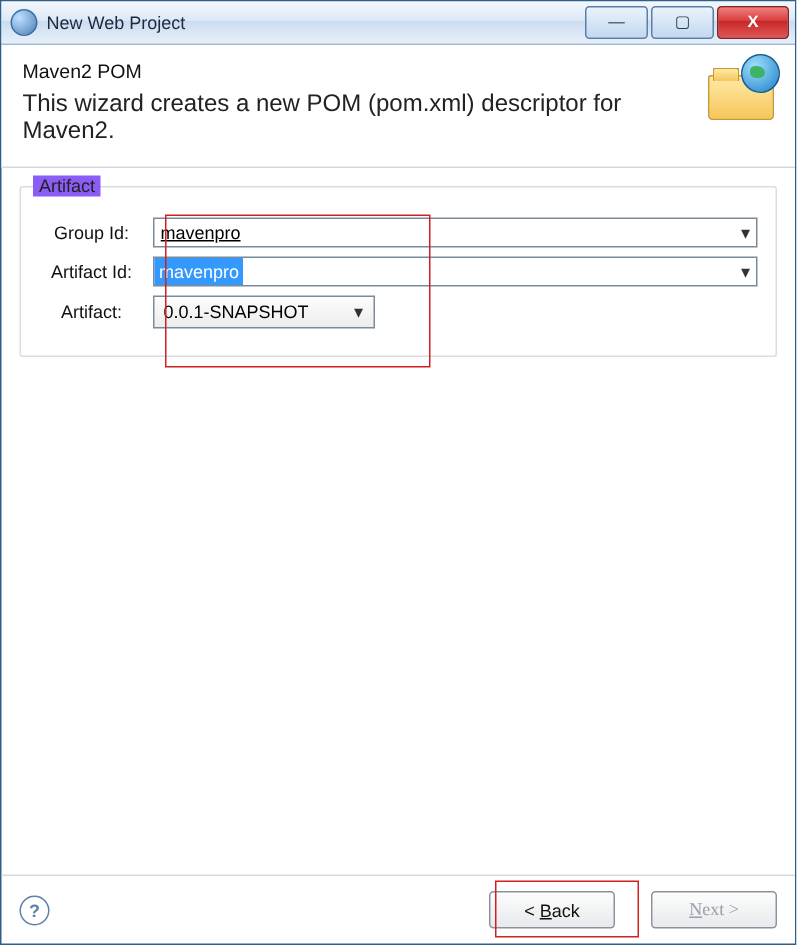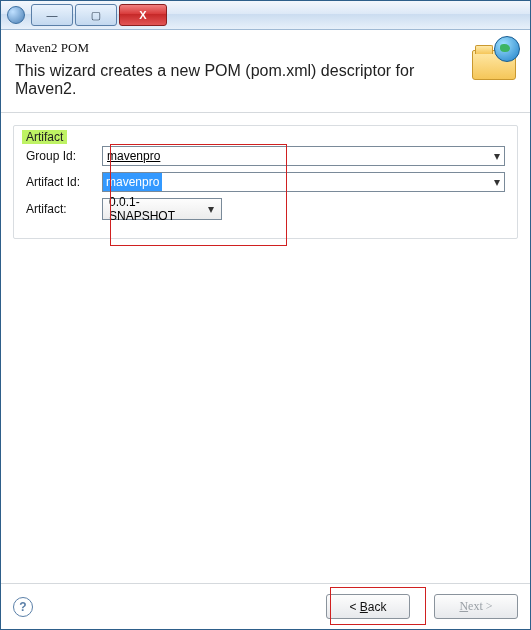--- a/index.html
+++ b/index.html
@@ -66,21 +66,20 @@
     border-bottom: 1px solid #d5d9dd;
     display: flex;
     align-items: flex-start;
     gap: 10px;
   }
   .header-text { flex: 1 1 auto; }
   .header-title {
     font-size: 13px;
     color: #111;
     margin-bottom: 6px;
-    font-family: Liberation Serif, serif;
   }
   .header-desc {
     font-size: 16px;
     color: #222;
   }
   .header-icon {
     width: 44px; height: 40px;
     flex: 0 0 auto;
     position: relative;
   }
@@ -127,34 +126,33 @@
   }
   .groupbox {
     border: 1px solid #d9dde1;
     border-radius: 2px;
     padding: 14px 12px 12px 12px;
     position: relative;
   }
   .groupbox-title {
     position: absolute;
     top: -8px; left: 8px;
-    background: #bef264;
+    background: #8b5cf6;
     padding: 0 4px;
     color: #222;
-    margin-top: 12px;
   }
   .form-row {
     display: flex;
     align-items: center;
     margin: 6px 0;
     gap: 6px;
   }
   .form-label {
     width: 70px;
-    text-align: left;
+    text-align: center;
     color: #111;
   }
   .text-input {
     flex: 1 1 auto;
     height: 20px;
     border: 1px solid #7a8a99;
     padding: 1px 4px;
     font-family: inherit;
     font-size: 12px;
     box-sizing: border-box;
@@ -176,21 +174,21 @@
   .combo-btn {
     position: absolute;
     right: 0; top: 0; bottom: 0;
     width: 16px;
     display: flex; align-items:center; justify-content:center;
     color: #333;
     pointer-events: none;
   }
   .combo input { padding-right: 18px; }
   .version-combo {
-    width: 120px;
+    width: 148px;
     flex: 0 0 auto;
     height: 22px;
     border: 1px solid #7a8a99;
     background: linear-gradient(to bottom,#fdfdfd,#ececec);
     display: flex; align-items:center;
     padding: 0 18px 0 6px;
     position: relative;
     box-sizing: border-box;
   }
   .version-combo .combo-btn { right: 2px; }
@@ -250,20 +248,21 @@
   }
   .u { text-decoration: underline; }
 </style>
 </head>
 <body>
 
 <div class="window">
 
   <div class="titlebar">
     <div class="app-icon"></div>
+    <div class="title">New Web Project</div>
     <div class="win-btns">
       <div class="win-btn">
           <span>—</span>
         </div>
       <div class="win-btn">
           <span>▢</span>
         </div>
       <div class="win-btn close">
           <span>X</span>
         </div>

